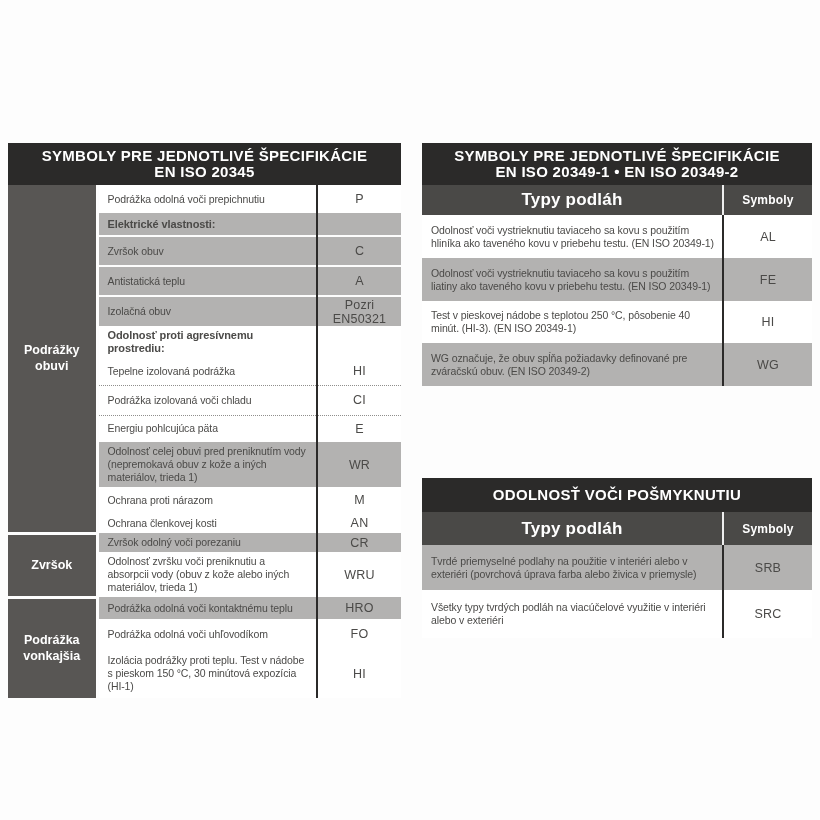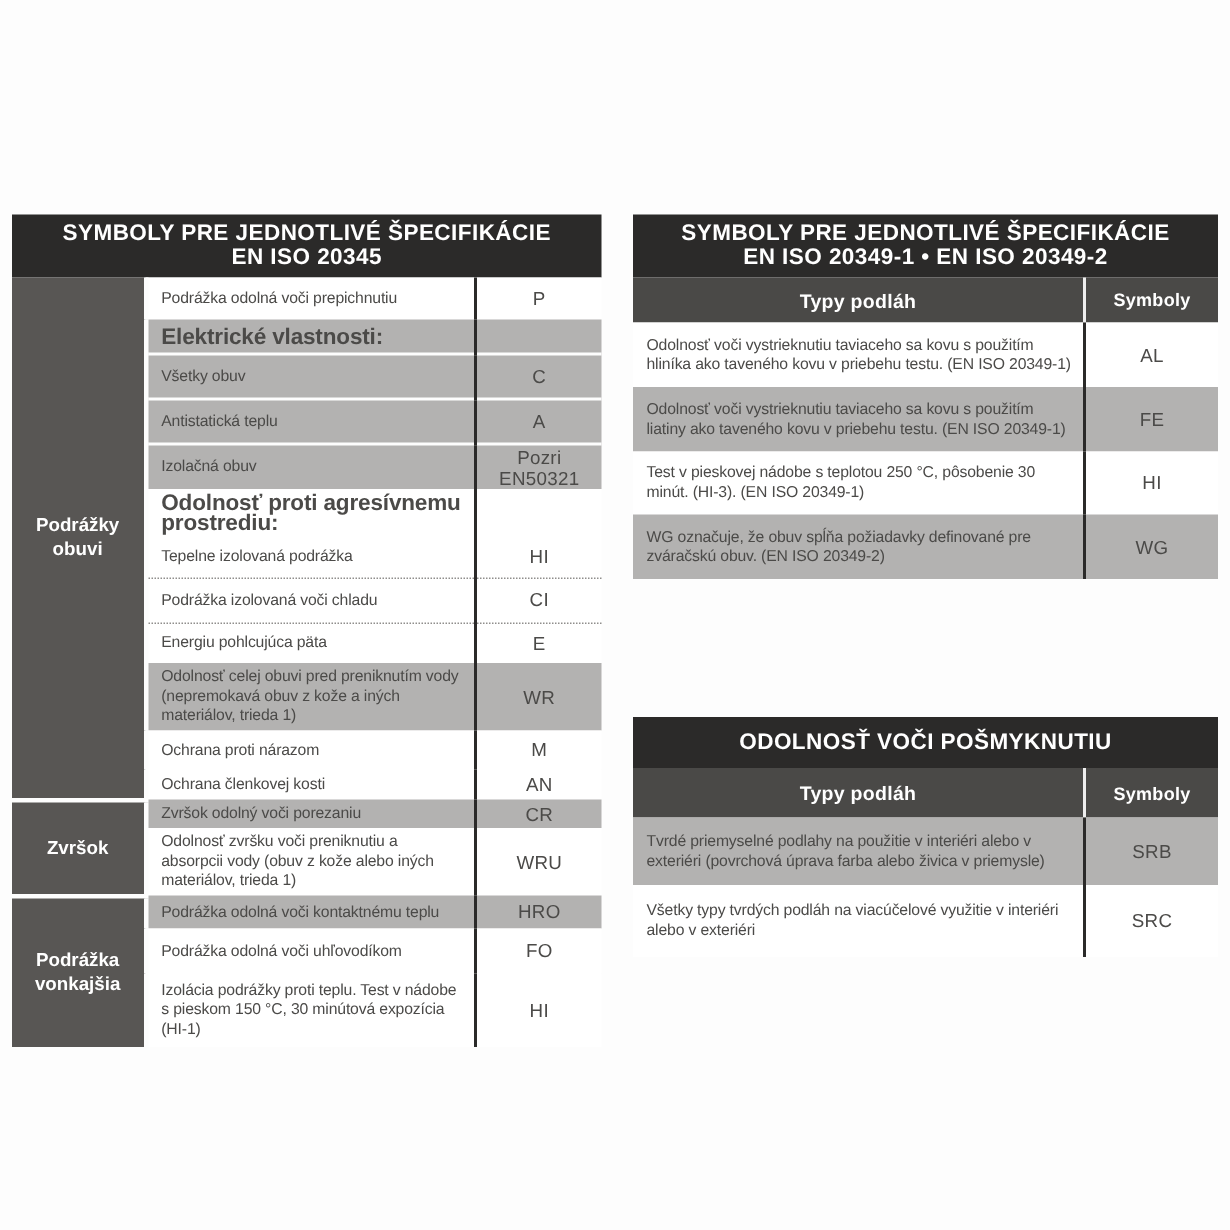--- a/index.html
+++ b/index.html
@@ -23,21 +23,21 @@
   .tl{font-size:15px;line-height:16px;}
 
   table{border-collapse:collapse;table-layout:fixed;width:100%;}
   td{vertical-align:middle;}
 
   
   td.desc{
     padding:3px 8px 3px 9px;font-size:10.5px;line-height:13px;color:#4b4a48;
     letter-spacing:-.1px;border-right:2px solid #2b2a29;text-align:left;
   }
-  tr.bold td.desc{font-weight:bold;font-size:15px;}
+  tr.bold td.desc{font-weight:bold;font-size:11px;}
 
   
   td.sym{text-align:center;font-size:12.5px;color:#4b4a48;letter-spacing:.2px;padding:0 2px;}
 
   
   tr.gray td.desc, tr.gray td.sym{background:#b3b2b1;}
   tr.white td.desc, tr.white td.sym{background:#ffffff;}
 
   
   tr.div-white td.desc, tr.div-white td.sym{border-top:2px solid #fdfdfd;}
@@ -47,21 +47,21 @@
   td.group{
     background:#585654;color:#ffffff;font-weight:bold;font-size:12.5px;line-height:16px;
     text-align:center;border-right:3px solid #fdfdfd;padding:0 5px;
   }
   td.group.gsep{border-top:3px solid #fdfdfd;}
 
   
   tr.subhead td{
     background:#4a4947;color:#ffffff;font-weight:bold;text-align:center;
   }
-  tr.subhead td.sh-types{font-size:13px;border-right:2px solid #eeeeee;letter-spacing:.2px;}
+  tr.subhead td.sh-types{font-size:17px;border-right:2px solid #eeeeee;letter-spacing:.2px;}
   tr.subhead td.sh-sym{font-size:12px;letter-spacing:.2px;}
   #tbl-right1 tr.subhead td{height:28px;}
   #tbl-right2 tr.subhead td{height:31px;}
 </style>
 </head>
 <body>
 
 <div class="canvas">
 
   <section class="tbl" id="tbl-left" style="left:8px;top:143px;width:393px;">
@@ -79,21 +79,21 @@
           <tr class="white" style="height: 28px;">
             <td class="group" rowspan="12">Podrážky obuvi</td>
             <td class="desc">Podrážka odolná voči prepichnutiu</td>
             <td class="sym">P</td>
           </tr>
           <tr class="gray bold" style="height: 23px;">
             <td class="desc">Elektrické vlastnosti:</td>
             <td class="sym"></td>
           </tr>
           <tr class="gray div-white" style="height: 30px;">
-            <td class="desc">Všetky obuv</td>
+            <td class="desc">Zvršok obuv</td>
             <td class="sym">C</td>
           </tr>
           <tr class="gray div-white" style="height: 30px;">
             <td class="desc">Antistatická teplu</td>
             <td class="sym">A</td>
           </tr>
           <tr class="gray div-white" style="height: 30px;">
             <td class="desc">Izolačná obuv</td>
             <td class="sym">Pozri EN50321</td>
           </tr>
@@ -168,21 +168,21 @@
         </tr>
       <tr class="white" style="height: 43px; margin-top: 26px;">
             <td class="desc">Odolnosť voči vystrieknutiu taviaceho sa kovu s použitím hliníka ako taveného kovu v priebehu testu. (EN ISO 20349-1)</td>
             <td class="sym">AL</td>
           </tr>
           <tr class="gray" style="height: 43px;">
             <td class="desc">Odolnosť voči vystrieknutiu taviaceho sa kovu s použitím liatiny ako taveného kovu v priebehu testu. (EN ISO 20349-1)</td>
             <td class="sym">FE</td>
           </tr>
           <tr class="white" style="height: 42px;">
-            <td class="desc">Test v pieskovej nádobe s teplotou 250 °C, pôsobenie 30 minút. (HI-3). (EN ISO 20349-1)</td>
+            <td class="desc">Test v pieskovej nádobe s teplotou 250 °C, pôsobenie 40 minút. (HI-3). (EN ISO 20349-1)</td>
             <td class="sym">HI</td>
           </tr>
           <tr class="gray" style="height: 43px;">
             <td class="desc">WG označuje, že obuv spĺňa požiadavky definované pre zváračskú obuv. (EN ISO 20349-2)</td>
             <td class="sym">WG</td>
           </tr>
         </tbody>
     </table>
   </section>
 

